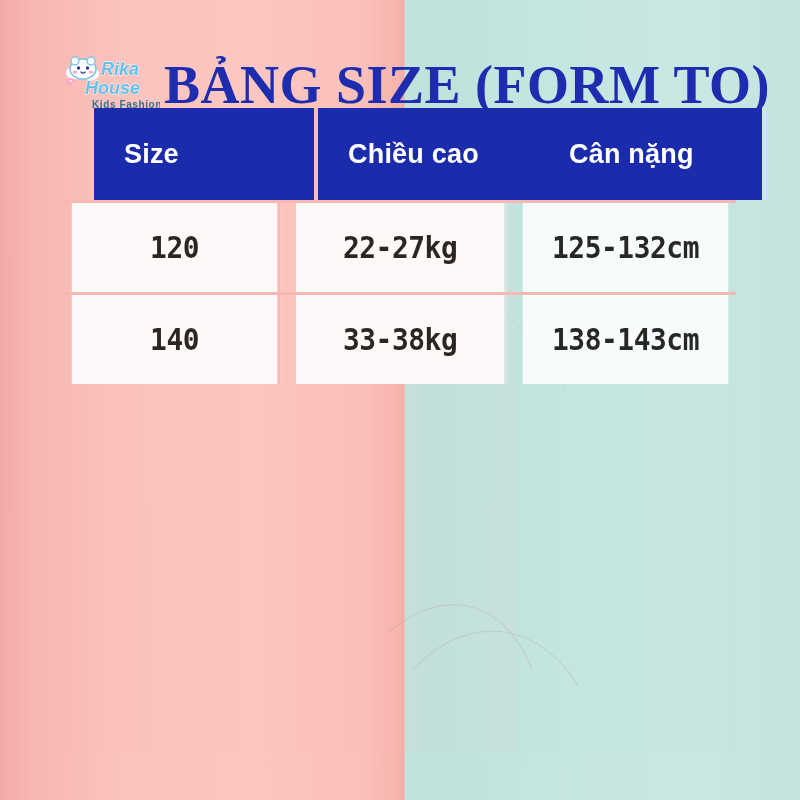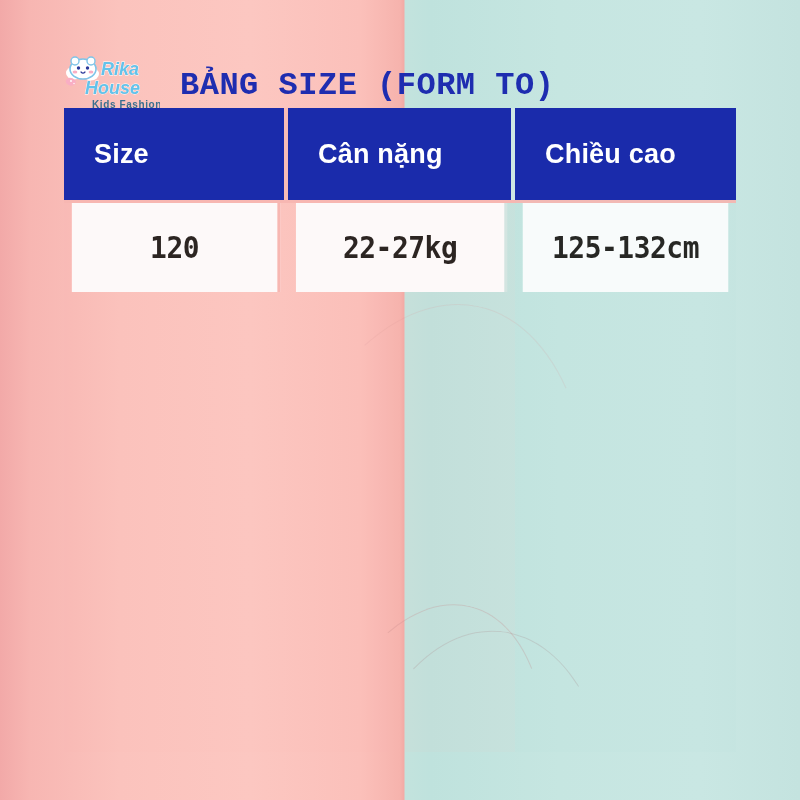--- a/index.html
+++ b/index.html
@@ -46,26 +46,26 @@
 
   #logo {
     position:absolute;
     left:62px; top:22px;
     width:98px; height:60px;
   }
   #logo svg { display:block; }
 
   #title {
     position:absolute;
-    left:180px; top:22px;
+    left:164px; top:22px;
     width:580px; height:62px;
     display:flex; align-items:center;
-    font-family:Liberation Mono, monospace;
+    font-family:Liberation Serif, serif;
     font-weight:bold;
-    font-size:32px;
+    font-size:54px;
     letter-spacing:0.5px;
     color:#1e2db0;
     white-space:nowrap;
   }
 
   
   #table {
     position:absolute;
     left:64px; top:108px;
     width:672px; height:644px;
@@ -82,21 +82,21 @@
     align-items:center;
     justify-content:center;
     height:100%;
     position:relative;
   }
   .c1 { width:224px; }
   .c2 { width:227px; }
   .c3 { width:221px; }
 
   
-  .row.head { height:92px; }
+  .row.head { height:92px;margin-left:30px; }
   .row.head .cell {
     background:#1a2bab;
     color:#ffffff;
     font-family:"Liberation Sans", sans-serif;
     font-weight:bold;
     font-size:27px;
     letter-spacing:0.2px;
     justify-content:flex-start;
     padding-left:30px;
   }
@@ -172,31 +172,36 @@
       </svg>
     </div>
 
     <div id="title">BẢNG SIZE (FORM TO)</div>
   </div>
 
   <div id="table">
 
     <div class="row head">
       <div class="cell c1">Size</div>
+      <div class="cell c3">Chiều cao</div>
       <div class="cell c2">Cân nặng</div>
-      <div class="cell c3">Chiều cao</div>
     </div>
 
     <div class="row body">
       <div class="cell c1">120</div>
       <div class="cell c2">22-27kg</div>
       <div class="cell c3">125-132cm</div>
     </div>
 
 
+    <div class="row body">
+      <div class="cell c1">140</div>
+      <div class="cell c2">33-38kg</div>
+      <div class="cell c3">138-143cm</div>
+    </div>
 
 
 
 
     <div class="veil-left"></div>
     <div class="veil-right"></div>
   </div>
 
 </div>
 

